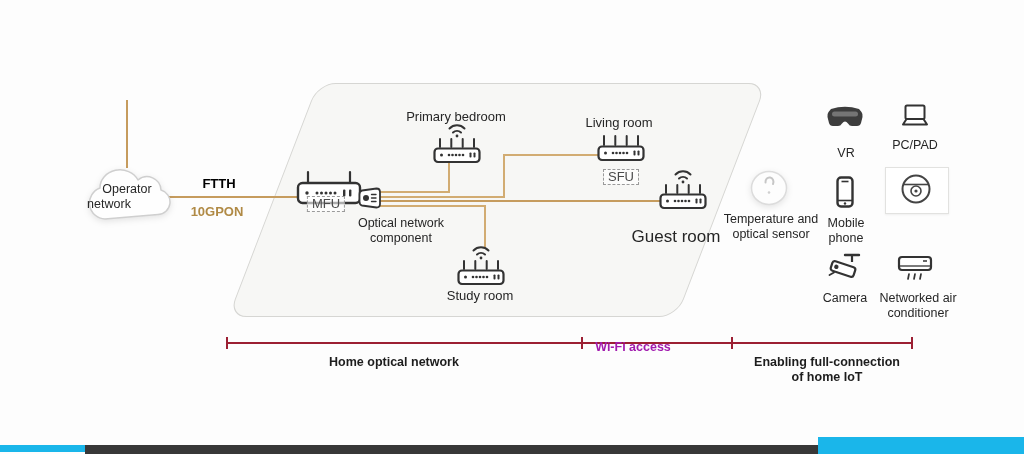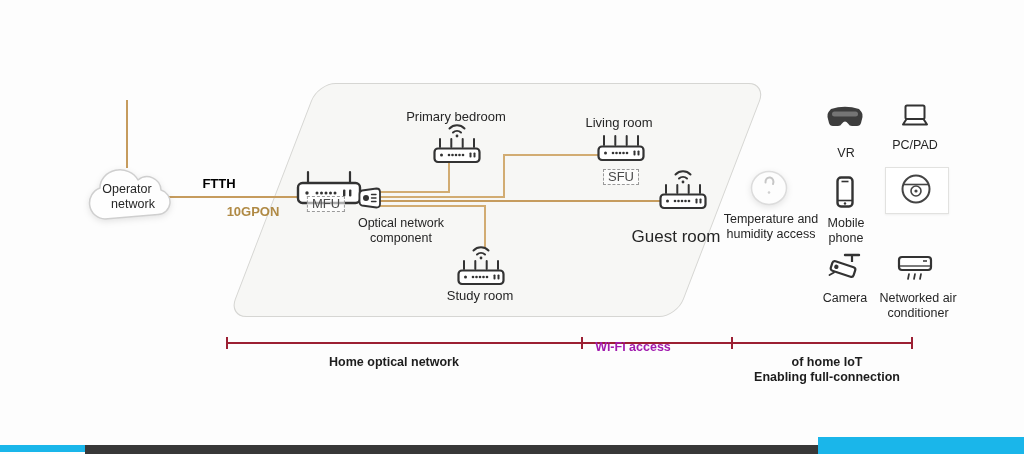--- a/index.html
+++ b/index.html
@@ -51,24 +51,24 @@
 
   <div class="abs goldlight" style="left:380px;top:205px;width:106px;height:2px;"></div>
   <div class="abs goldlight" style="left:484px;top:205px;width:2px;height:42px;"></div>
 
   <div class="abs shadowed" style="left:80px;top:164px;">
     <svg width="92" height="64" viewBox="0 0 92 64">
       <path d="M25 55 a16 16 0 0 1 -5 -31 a20 18 0 0 1 38 -8 a14 14 0 0 1 23 10 a12.5 12.5 0 0 1 -3 24.5 z" fill="#fefefe" stroke="#cfcfcf" stroke-width="1.5" stroke-linejoin="round"></path>
     </svg>
   </div>
   <div class="abs ctr lbl" style="left:127px;top:182px;">Operator</div>
-  <div class="abs ctr lbl" style="left:133px;top:197px;text-align:right;">network</div>
+  <div class="abs ctr lbl" style="left:109px;top:197px;text-align:right;">network</div>
 
   <div class="abs ctr lbl bold" style="left:219px;top:177px;font-size:13px;color:#000000;">FTTH</div>
-  <div class="abs ctr lbl bold" style="left:217px;top:205px;font-size:13px;color:#b08a45;margin-left:36px;">10GPON</div>
+  <div class="abs ctr lbl bold" style="left:217px;top:205px;font-size:13px;color:#b08a45;">10GPON</div>
 
   <div class="abs" style="left:296px;top:170px;">
     <svg width="66" height="38" viewBox="0 0 66 38">
       <g stroke="#333" stroke-width="2.2" stroke-linecap="round">
         <line x1="12" y1="2" x2="12" y2="12"></line>
           <line x1="54" y1="2" x2="54" y2="12"></line>
       </g>
       <rect x="2" y="13" width="62" height="20" rx="4.5" fill="#fff" stroke="#333" stroke-width="2.4"></rect>
       <circle cx="11" cy="23" r="1.7" fill="#333"></circle>
       <circle cx="21" cy="23" r="1.5" fill="#333"></circle>
@@ -200,21 +200,21 @@
 
   <div class="abs shadowed" style="left:748px;top:169px;">
     <svg width="42" height="40" viewBox="0 0 42 40">
       <ellipse cx="21" cy="19" rx="17.5" ry="16.5" fill="#fdfdfd" stroke="#dcdcdc" stroke-width="1.5"></ellipse>
       <path d="M17.5 13.5 a4 4.5 0 1 1 7.5 1.5" fill="none" stroke="#c6c6c6" stroke-width="2" stroke-linecap="round"></path>
       <circle cx="21" cy="23.5" r="1.3" fill="#cfcfcf"></circle>
     </svg>
   </div>
   <div class="abs ctr lbl" style="left:771px;top:212px;">
     <div>Temperature and</div>
-    <div>humidity access</div>
+    <div>optical sensor</div>
   </div>
 
   <div class="abs" style="left:825px;top:103px;">
     <svg width="40" height="28" viewBox="0 0 40 28">
       <path d="M6 6 Q20 1.5 34 6 L36.5 9 Q38 11 37.5 14 L36 20 Q35.2 23 32 23 L27 23 Q24.5 23 23 20.5 Q21.5 18.5 20 18.5 Q18.5 18.5 17 20.5 Q15.5 23 13 23 L8 23 Q4.8 23 4 20 L2.5 14 Q2 11 3.5 9 Z" fill="#3d3d3d"></path>
       <rect x="7" y="8.5" width="26" height="5" rx="2.5" fill="#757575"></rect>
     </svg>
   </div>
   <div class="abs ctr lbl" style="left:846px;top:146px;">VR</div>
 
@@ -281,21 +281,21 @@
 
   <div class="abs red" style="left:227px;top:342px;width:686px;height:2px;"></div>
   <div class="abs red" style="left:226px;top:337px;width:2px;height:12px;"></div>
   <div class="abs red" style="left:581px;top:337px;width:2px;height:12px;"></div>
   <div class="abs red" style="left:731px;top:337px;width:2px;height:12px;"></div>
   <div class="abs red" style="left:911px;top:337px;width:2px;height:12px;"></div>
 
   <div class="abs ctr lbl semibold" style="left:394px;top:355px;color:#1d1d1d;">Home optical network</div>
   <div class="abs ctr lbl semibold" style="left:633px;top:340px;color:#a21caf;">Wi-Fi access</div>
   <div class="abs ctr lbl semibold" style="left:827px;top:355px;color:#1d1d1d;">
+    <div>Enabling full-connection</div>
     <div>of home IoT</div>
-    <div>Enabling full-connection</div>
   </div>
 
   <div class="abs cyan" style="left:0;top:445px;width:85px;height:7px;"></div>
   <div class="abs darkbar" style="left:85px;top:445px;width:733px;height:9px;"></div>
   <div class="abs cyan" style="left:818px;top:437px;width:206px;height:17px;"></div>
 
 </div>
 
 </body></html>

